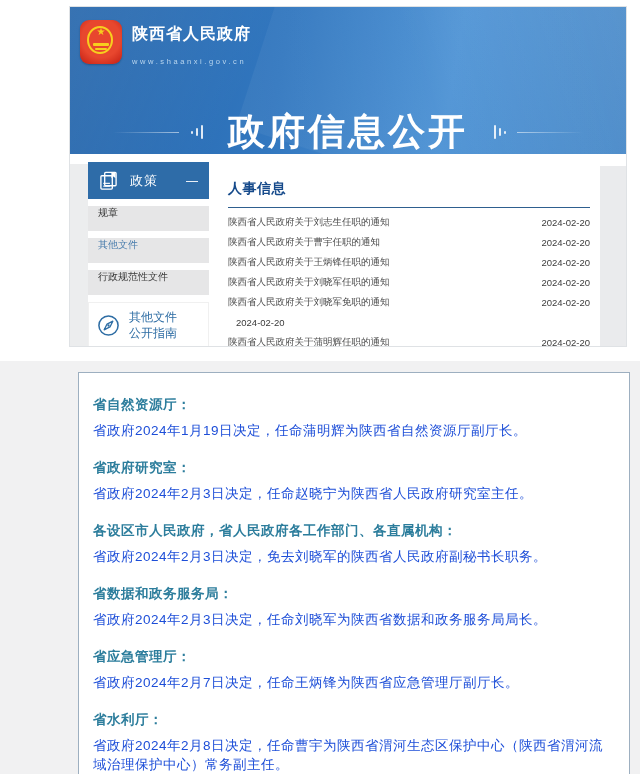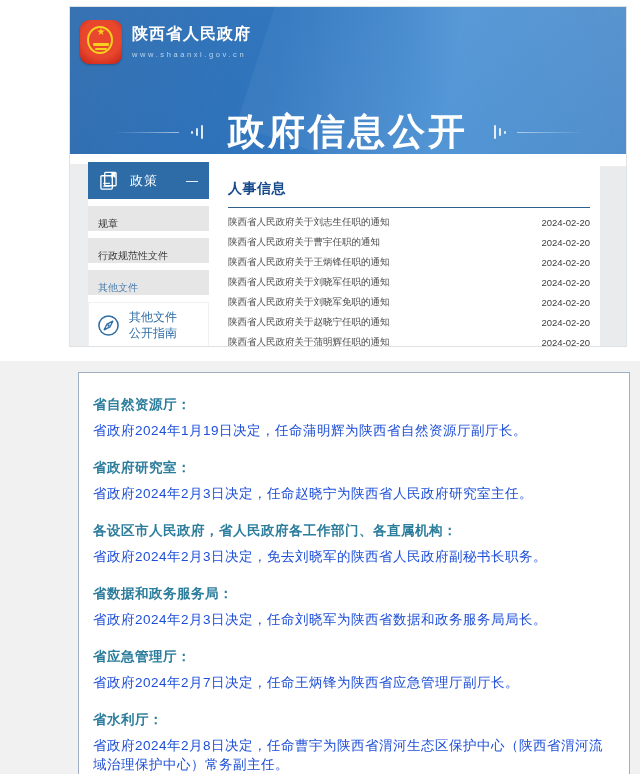--- a/index.html
+++ b/index.html
@@ -17,40 +17,40 @@
   .streak { position:absolute; width:420px; height:260px; background:linear-gradient(60deg, rgba(255,255,255,0.05), rgba(255,255,255,0)); transform:rotate(18deg); right:-60px; top:-70px; }
 
   .logo-row { position:absolute; left:10px; top:13px; display:flex; align-items:flex-start; }
   .emblem { width:42px; height:44px; background:radial-gradient(circle at 50% 42%, #e8472e 0 58%, #c21d12 100%); border-radius:9px; position:relative; flex:0 0 auto; box-shadow:0 1px 2px rgba(0,0,0,0.25); }
   .emblem .ring { position:absolute; left:7px; top:6px; width:26px; height:28px; border:2px solid #f7cf1e; border-radius:50%; }
   .emblem .star { position:absolute; left:0; right:0; top:7px; text-align:center; color:#f7cf1e; font-size:10px; line-height:10px; }
   .emblem .gate { position:absolute; left:13px; top:23px; width:16px; height:3px; background:#f7cf1e; border-radius:1px; }
   .emblem .gate2 { position:absolute; left:15px; top:28px; width:12px; height:2px; background:#f7cf1e; border-radius:1px; }
   .site-text { margin-left:10px; padding-top:4px; }
   .site-name { color:#ffffff; font-size:16px; font-weight:bold; letter-spacing:1px; }
-  .site-url { color:#b9d6ef; font-size:7.5px; letter-spacing:2.6px; margin-top:5px; }
+  .site-url { color:#b9d6ef; font-size:7.5px; letter-spacing:2.6px; margin-top:12px; }
 
   .banner-title-row { position:absolute; left:0; right:0; top:84px; display:flex; align-items:center; justify-content:center; }
   .deco-line { width:66px; height:1px; background:linear-gradient(to right, rgba(255,255,255,0), rgba(255,255,255,0.55)); }
   .deco-line.r { background:linear-gradient(to left, rgba(255,255,255,0), rgba(255,255,255,0.55)); }
   .ticks { display:flex; align-items:center; margin:0 10px; }
   .ticks i { display:block; background:rgba(255,255,255,0.85); width:2px; margin:0 1.5px; border-radius:1px; }
   .t1{height:3px;} .t2{height:8px;} .t3{height:14px;}
   .banner-title { color:#ffffff; font-size:37px; font-weight:bold; letter-spacing:3px; margin:16px 14px; }
 
   
   .pbody { position:relative; height:194px; background:#ffffff; }
   .gray-left { position:absolute; left:0; top:10px; bottom:0; width:18px; background:#ecedee; }
   .gray-right { position:absolute; right:0; top:12px; bottom:0; width:26px; background:#eaebed; }
 
   .sidebar { position:absolute; left:18px; top:8px; width:121px; }
   .sb-head { height:37px; background:#2e6ca8; display:flex; align-items:center; padding:0 11px; }
   .sb-head .label { color:#fff; font-size:13px; margin-left:12px; letter-spacing:1px; }
   .sb-head .collapse { color:#fff; margin-left:auto; font-size:12px; }
-  .sb-item { height:25px; margin-top:7px; background:#e6e6e7; display:flex; align-items:flex-end; padding:0 10px; font-size:10px; color:#3c3c3c; cursor:pointer; }
+  .sb-item { height:25px; margin-top:7px; background:#e6e6e7; display:flex; align-items:flex-start; padding:0 10px; font-size:10px; color:#3c3c3c; cursor:pointer; }
   .sb-item.tinted { color:#4a7dad; }
   .sb-link { margin-top:7px; background:#ffffff; display:flex; align-items:center; padding:6px 8px; border:1px solid #f0f0f0; cursor:pointer; }
   .sb-link .txt { color:#2e6da4; font-size:12px; line-height:16px; margin-left:9px; }
   .sb-link svg { flex:0 0 auto; }
 
   .main { position:absolute; left:148px; top:12px; right:26px; bottom:0; background:#ffffff; padding:14px 10px 0 10px; }
   .news-title { color:#164a8b; font-size:14px; font-weight:bold; letter-spacing:0.5px; }
   .news-rule { height:1px; background:#2e5f8f; margin-top:9px; }
   .news-list { margin-top:4px; }
   .news-row { height:20px; display:flex; align-items:center; justify-content:space-between; cursor:pointer; }
@@ -114,25 +114,25 @@
           <line x1="4.5" y1="13" x2="11.5" y2="13" stroke="#ffffff" stroke-width="1.2"></line>
           <line x1="4.5" y1="16" x2="11.5" y2="16" stroke="#ffffff" stroke-width="1.2"></line>
         </svg>
         <span class="label">政策</span>
         <span class="collapse">—</span>
       </div>
 
       <div class="sb-item">
         <span>规章</span>
       </div>
+      <div class="sb-item tinted">
+        <span>其他文件</span>
+      </div>
       <div class="sb-item">
         <span>行政规范性文件</span>
-      </div>
-      <div class="sb-item tinted">
-        <span>其他文件</span>
       </div>
 
       <div class="sb-link">
         <svg width="23" height="23" viewBox="0 0 24 24">
           <circle cx="12" cy="12" r="10" fill="none" stroke="#2e6da4" stroke-width="1.6"></circle>
           <path d="M16.5 7.5 L13.5 13.5 L7.5 16.5 L10.5 10.5 Z" fill="none" stroke="#2e6da4" stroke-width="1.4" stroke-linejoin="round"></path>
           <circle cx="12" cy="12" r="1.2" fill="#2e6da4"></circle>
         </svg>
         <span class="txt">
           <span>其他文件</span><br><span>公开指南</span>
@@ -159,21 +159,20 @@
         </div>
         <div class="news-row">
           <span class="t">陕西省人民政府关于刘晓军任职的通知</span>
           <span class="d">2024-02-20</span>
         </div>
         <div class="news-row">
           <span class="t">陕西省人民政府关于刘晓军免职的通知</span>
           <span class="d">2024-02-20</span>
         </div>
         <div class="news-row">
-          <span class="t">陕西省人民政府关于赵晓宁任职的通知</span>
           <span class="d">2024-02-20</span>
         </div>
         <div class="news-row">
           <span class="t">陕西省人民政府关于蒲明辉任职的通知</span>
           <span class="d">2024-02-20</span>
         </div>
       </div>
     </div>
   </div>
 </div>

